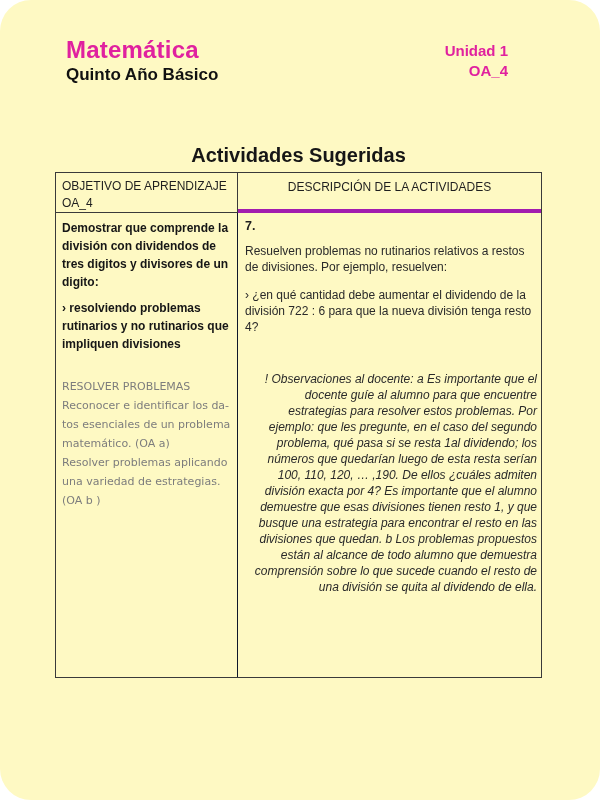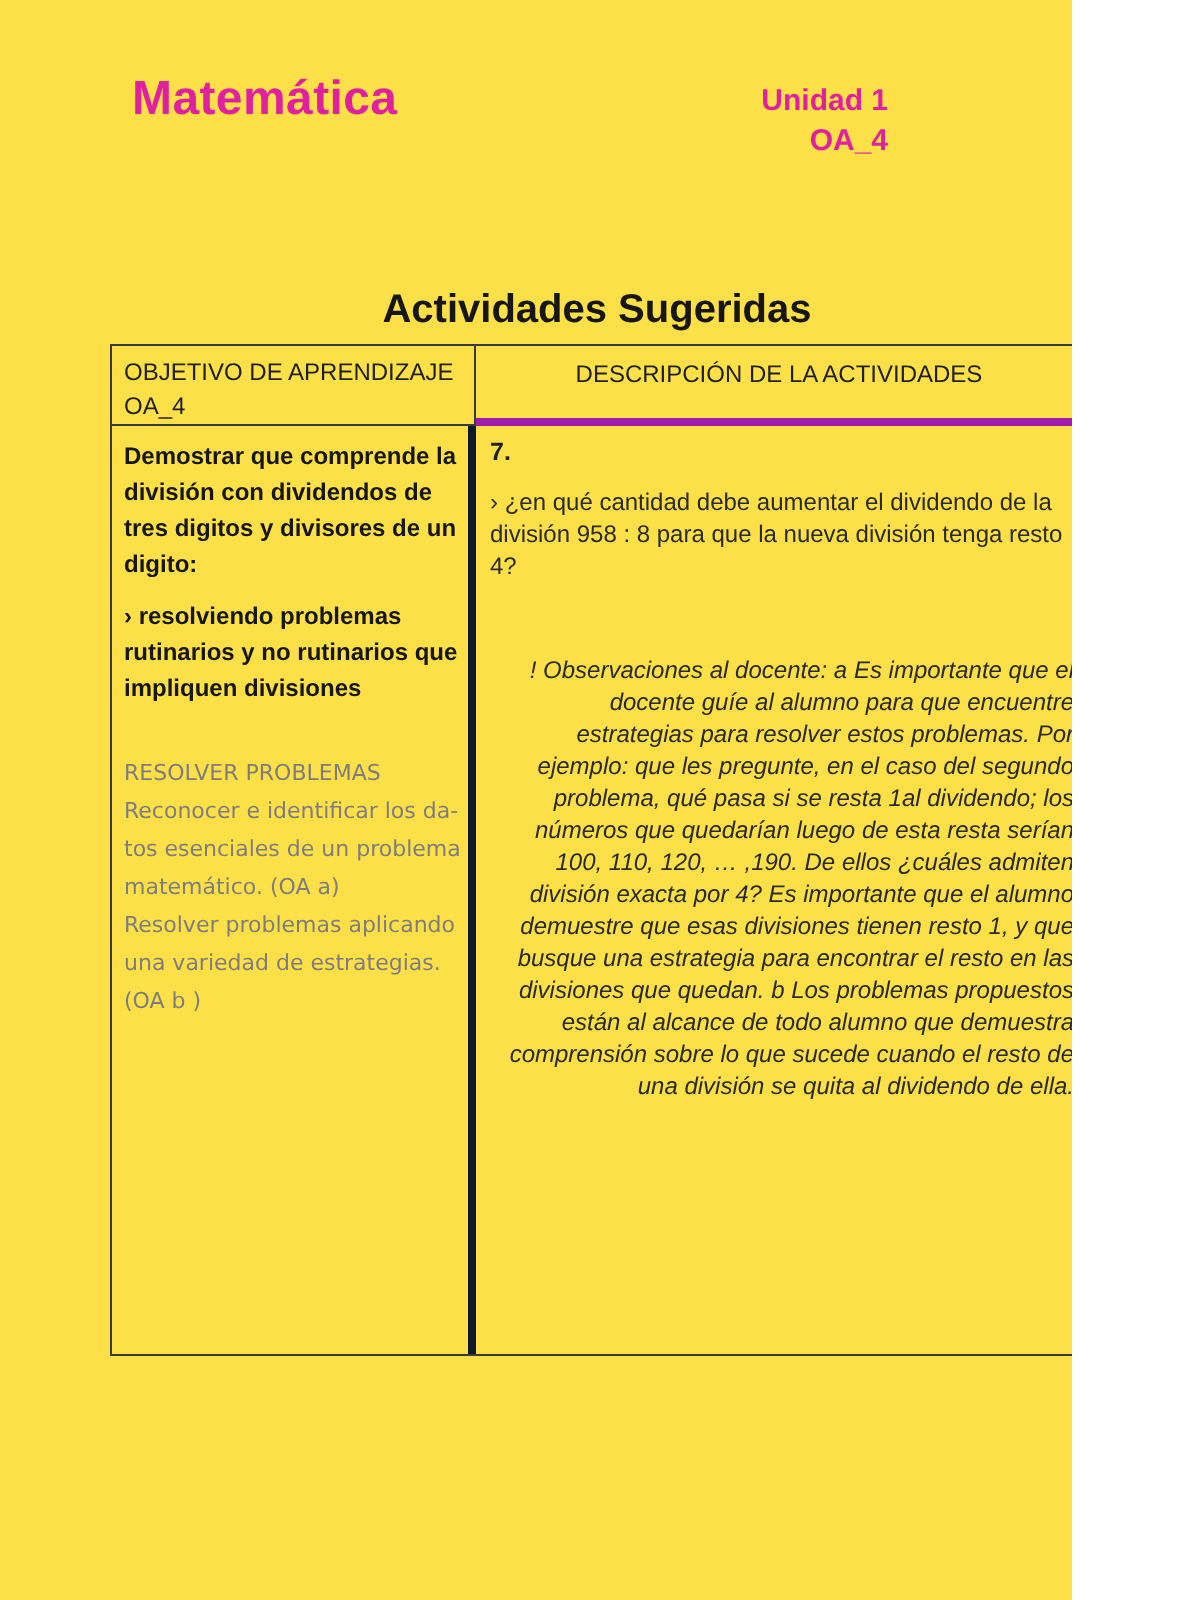--- a/index.html
+++ b/index.html
@@ -1,24 +1,25 @@
 <!DOCTYPE html>
 <html><head>
 <meta charset="utf-8">
 <style>
   * { margin: 0; padding: 0; box-sizing: border-box; }
   html, body { background: #ffffff; }
   .page {
     position: relative;
-    width: 536px;
+    width: 600px;
     height: 800px;
-    background: #fde047;
+    background: #fef9c3;
     font-family: "Liberation Sans", sans-serif;
     color: #1f1f1f;
     overflow: hidden;
+    border-radius: 31px;
   }
   .preline { white-space: pre-line; }
 
   
   .header {
     position: absolute;
     left: 66px;
     right: 92px;
     top: 36px;
     display: flex;
@@ -76,21 +77,21 @@
     border-right: 1px solid #3a3a3a;
     border-bottom: 1px solid #3a3a3a;
     padding: 5px 6px 0 6px;
   }
   .th-right {
     border-bottom: 4px solid #a21caf;
     padding: 6px 6px 0 6px;
     text-align: center;
   }
   .td-left {
-    border-right: 4px solid #0f172a;
+    border-right: 1px solid #0f172a;
     padding: 6px 3px 0 6px;
   }
   .td-right { padding: 5px 4px 0 7px; }
 
   
   .obj-p {
     font-weight: bold;
     font-size: 12px;
     line-height: 18px;
     color: #161616;
@@ -127,20 +128,21 @@
   }
 </style>
 </head>
 <body>
 
 <div class="page">
 
   <div class="header">
     <div>
       <div class="subject">Matemática</div>
+      <div class="grade">Quinto Año Básico</div>
     </div>
     <div class="unit-block">
       <div class="unit">Unidad 1</div>
       <div class="oa">OA_4</div>
     </div>
   </div>
 
   <div class="page-title">Actividades Sugeridas</div>
 
   <div class="activities-table">
@@ -162,22 +164,24 @@
 Reconocer e identificar los da-
 tos esenciales de un problema
 matemático. (OA a)
 Resolver problemas aplicando
 una variedad de estrategias.
 (OA b )</div>
     </div>
 
     <div class="cell td-right">
       <div class="act-number">7.</div>
+      <div class="act-p preline">Resuelven problemas no rutinarios relativos a restos
+de divisiones. Por ejemplo, resuelven:</div>
       <div class="act-p preline">› ¿en qué cantidad debe aumentar el dividendo de la
-división 958 : 8 para que la nueva división tenga resto
+división 722 : 6 para que la nueva división tenga resto
 4?</div>
       <div class="teacher-note preline">! Observaciones al docente: a Es importante que el
 docente guíe al alumno para que encuentre
 estrategias para resolver estos problemas. Por
 ejemplo: que les pregunte, en el caso del segundo
 problema, qué pasa si se resta 1al dividendo; los
 números que quedarían luego de esta resta serían
 100, 110, 120, … ,190. De ellos ¿cuáles admiten
 división exacta por 4? Es importante que el alumno
 demuestre que esas divisiones tienen resto 1, y que

